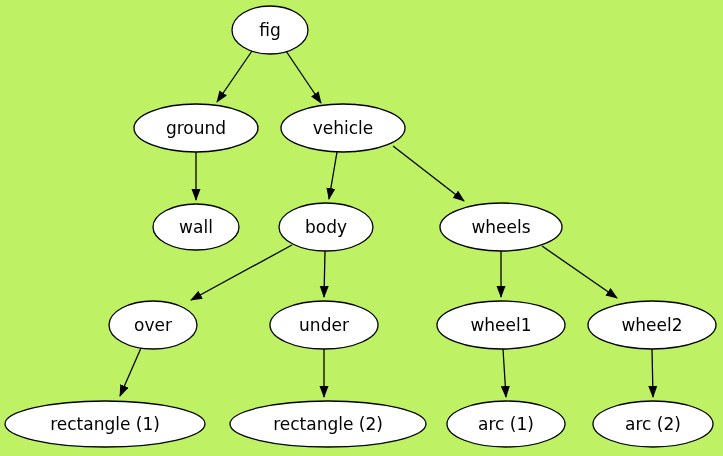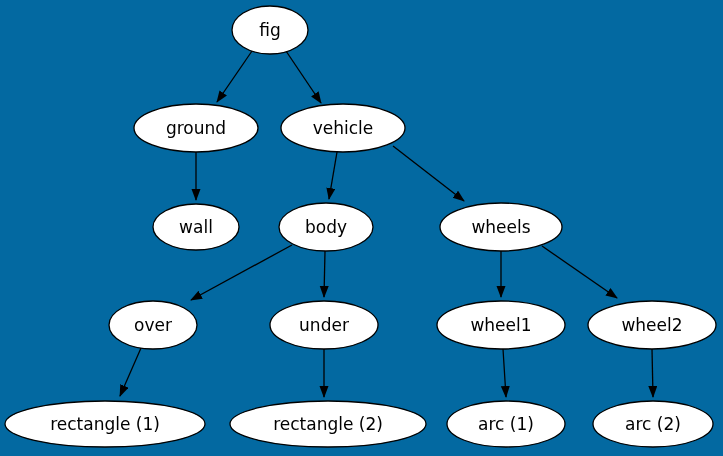--- a/index.html
+++ b/index.html
@@ -4,21 +4,21 @@
 <style>
   html, body {
     margin: 0;
     padding: 0;
     background: #ffffff;
   }
   .canvas {
     position: relative;
     width: 723px;
     height: 456px;
-    background: #0369a1;
+    background: #bef264;
     font-family: "DejaVu Sans", sans-serif;
   }
   svg {
     display: block;
   }
   .node-shape {
     fill: #ffffff;
     stroke: #000000;
     stroke-width: 1.3;
   }

